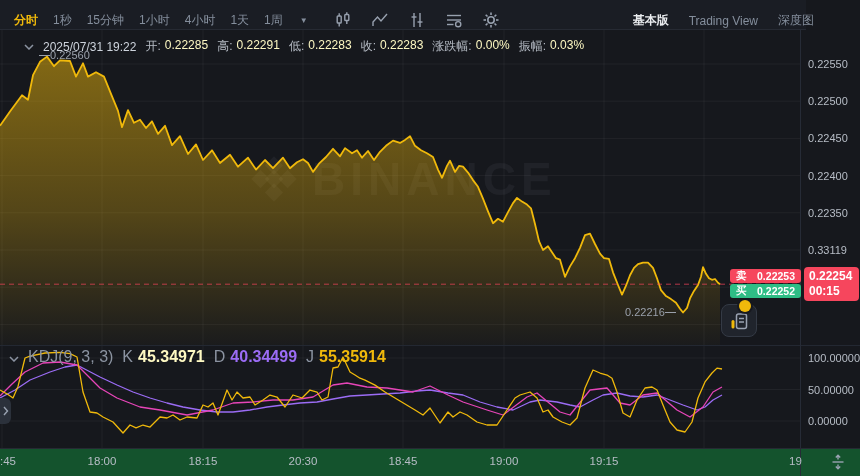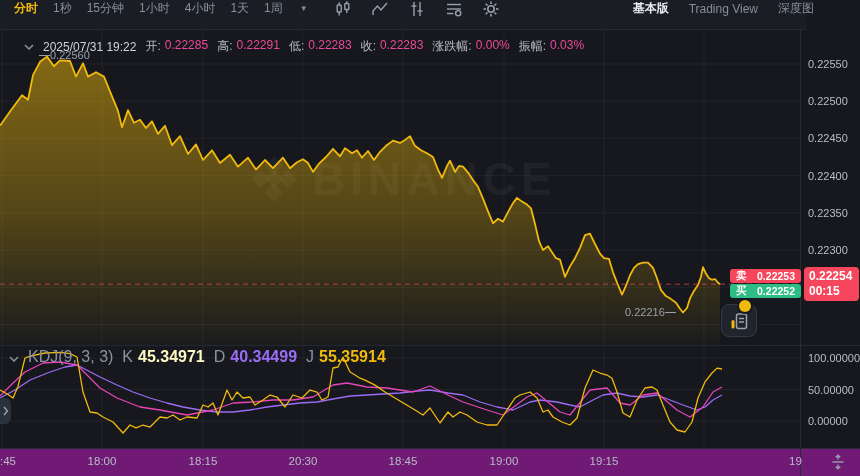--- a/index.html
+++ b/index.html
@@ -1,20 +1,20 @@
 <!DOCTYPE html>
 <html><head>
 <meta charset="utf-8">
 <style>
   html,body{margin:0;padding:0;background:#101214;}
   .app{position:relative;width:860px;height:476px;background:#16181d;overflow:hidden;
        font-family:"Liberation Sans",sans-serif;-webkit-font-smoothing:antialiased;}
   
   .toolbar{position:absolute;left:0;top:0;width:806px;height:30px;background:#1a1d24;
-           border-bottom:1px solid #262a33;display:flex;align-items:flex-start;box-sizing:border-box;
+           border-bottom:1px solid #262a33;display:flex;align-items:flex-end;box-sizing:border-box;
            padding-left:14px;font-size:12px;color:#848e9c;z-index:5;}
   .intervals{display:flex;align-items:center;gap:15px;}
   .interval{cursor:pointer;white-space:nowrap;}
   .interval.active{color:#f0b90b;font-weight:bold;}
   .caret{font-size:8px;margin-left:2px;cursor:pointer;color:#848e9c;}
   .tool-icons{display:flex;align-items:center;gap:19px;margin-left:26px;}
   .tool-icon{width:18px;height:18px;cursor:pointer;color:#98a1af;}
   .tool-icon svg{display:block;}
   .view-modes{margin-left:auto;display:flex;align-items:center;gap:20px;margin-right:-8px;}
   .view-mode{cursor:pointer;white-space:nowrap;}
@@ -25,34 +25,34 @@
   .watermark .wm-text{font-size:46px;font-weight:bold;letter-spacing:5px;}
   #chart-canvas{position:absolute;left:0;top:0;z-index:1;}
   .pane-divider{position:absolute;left:0;top:345px;width:860px;height:1px;background:#232832;z-index:2;}
   
   .infobar{position:absolute;left:24px;top:38px;display:flex;align-items:center;gap:9px;
            font-size:12px;color:#b7bdc6;z-index:3;white-space:nowrap;}
   .infobar .chev{display:flex;align-items:center;cursor:pointer;color:#8b93a1;}
   .infobar .dt{color:#cdd3dc;}
   .field{display:flex;gap:4px;}
   .field .lab{color:#b7bdc6;}
-  .field .val{color:#ec4899;}
+  .field .val{color:#fef9c3;}
   .kdjbar{position:absolute;left:9px;top:348px;display:flex;align-items:center;gap:9px;
           font-size:16px;color:#8b93a1;z-index:3;white-space:nowrap;}
   .kdjbar .kv{display:flex;gap:5px;}
   .marker{position:absolute;font-size:11px;color:#9aa0ab;z-index:3;display:flex;align-items:center;gap:0;white-space:nowrap;}
   .marker .dash{display:inline-block;width:11px;height:1px;background:#9aa0ab;}
   
   #price-axis{position:absolute;left:800px;top:30px;width:59px;height:418px;
               border-left:1px solid #262b36;z-index:3;background:transparent;}
   .axis-label{position:absolute;left:7px;font-size:11px;color:#b7bdc6;line-height:14px;}
   #price-badge{position:absolute;left:3px;width:45px;background:#f6465d;color:#fff;border-radius:4px;
                font-size:12px;font-weight:bold;line-height:15px;padding:2px 5px;z-index:4;}
   #time-axis{position:absolute;left:0;top:448px;width:860px;height:27px;border-top:1px solid #262a33;
-             z-index:3;background:#701a75;text-decoration:underline;}
+             z-index:3;background:#14532d;text-decoration:underline;}
   .time-label{position:absolute;top:6px;font-size:11.5px;color:#b7bdc6;white-space:nowrap;}
   .time-sep{position:absolute;left:800px;top:0;width:1px;height:27px;background:#262b36;}
   .scale-icon{position:absolute;left:829px;top:4px;width:18px;height:18px;color:#9aa3b2;cursor:pointer;}
   
   #quote-badges{position:absolute;left:730px;width:71px;z-index:4;display:flex;flex-direction:column;gap:1px;}
   .qrow{height:14px;border-radius:3px;color:#fff;font-size:10.5px;font-weight:bold;
         display:flex;align-items:center;justify-content:space-between;padding:0 6px;}
   .qrow.sell{background:#f6465d;}
   .qrow.buy{background:#2ebd85;}
   
@@ -276,21 +276,21 @@
   <div id="price-axis">
     <div id="price-badge" style="top: 237px;">
       <div>0.22254</div>
       <div>00:15</div>
     </div>
   <div class="axis-label" style="top: 27px;">0.22550</div>
       <div class="axis-label" style="top: 64px;">0.22500</div>
       <div class="axis-label" style="top: 101px;">0.22450</div>
       <div class="axis-label" style="top: 139px;">0.22400</div>
       <div class="axis-label" style="top: 176px;">0.22350</div>
-      <div class="axis-label" style="top: 213px;">0.22300</div>
+      <div class="axis-label" style="top: 213px;">0.33119</div>
       <div class="axis-label" style="top: 321px;">100.00000</div>
       <div class="axis-label" style="top: 353px;">50.00000</div>
       <div class="axis-label" style="top: 384px;">0.00000</div>
     </div>
 
   <div id="time-axis">
     <div class="time-sep"></div>
     <span class="scale-icon">
       <svg viewBox="0 0 18 18" fill="none" stroke="currentColor" stroke-width="1.4">
         <line x1="3.5" y1="9" x2="14.5" y2="9"></line>

